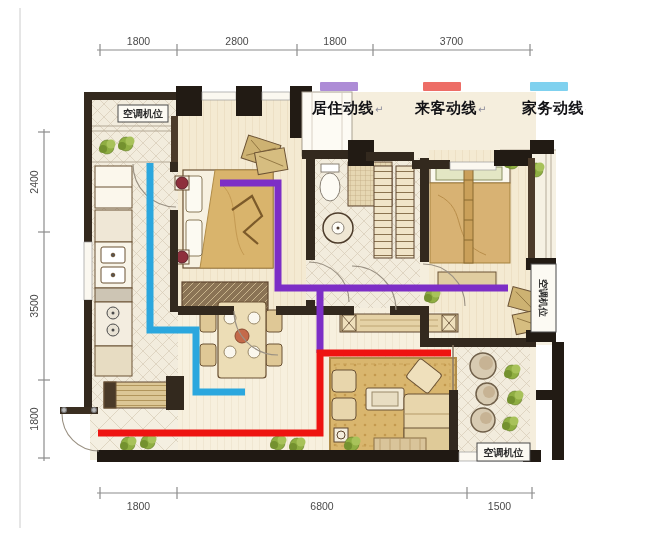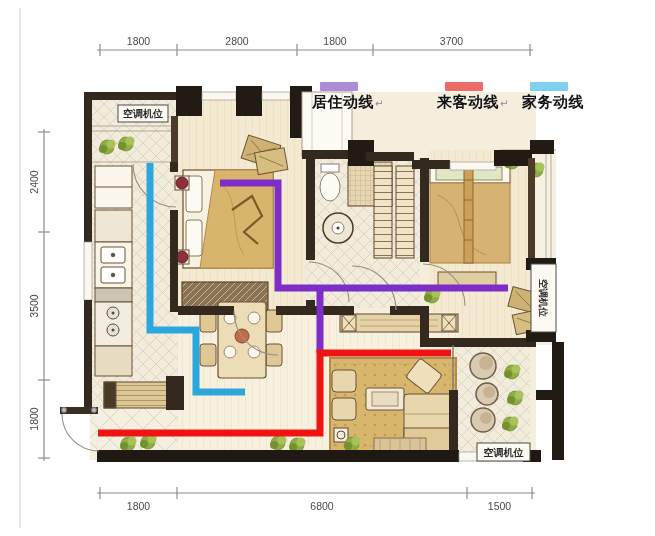--- a/index.html
+++ b/index.html
@@ -1,21 +1,21 @@
 <!DOCTYPE html>
 <html><head>
 <meta charset="utf-8">
 <style>
   html,body{margin:0;padding:0;background:#ffffff;}
   #stage{position:relative;width:586px;height:536px;background:#ffffff;overflow:hidden;
          font-family:"Liberation Sans","DejaVu Sans",sans-serif;}
   svg{position:absolute;left:0;top:0;}
   .legend-item{position:absolute;top:82px;width:95px;}
   .swatch{width:38px;height:9px;margin-left:8px;border-radius:1px;}
-  .lg-label{margin-top:2px;font-size:15px;font-weight:bold;color:#121216;letter-spacing:0.5px;white-space:nowrap;}
+  .lg-label{margin-top:8px;font-size:15px;font-weight:bold;color:#121216;letter-spacing:0.5px;white-space:nowrap;}
   .ret{font-size:10px;color:#8a8a9a;font-weight:normal;margin-left:1px;}
   text{font-family:"Liberation Sans","DejaVu Sans",sans-serif;}
 </style>
 </head>
 <body>
 
 <div id="stage">
 
 <svg id="plan" width="655" height="536" viewBox="0 0 655 536">
   <defs>
@@ -341,21 +341,21 @@
           <rect x="477" y="443" width="53" height="18" fill="#fcfaf3" stroke="#4a4a4a" stroke-width="1"></rect>
           <text x="503.5" y="455.5" text-anchor="middle" font-size="10" font-weight="bold" fill="#2a2a2a">空调机位</text>
         </g>
       </g>
 </svg>
 
 <div class="legend-item" style="left:312px">
   <div class="swatch" style="background: rgb(173, 140, 214);"></div>
   <div class="lg-label"><span>居住动线</span><span class="ret">↵</span></div>
 </div>
-<div class="legend-item" style="left:437px">
+<div class="legend-item" style="left:415px">
   <div class="swatch" style="background: rgb(237, 109, 102);"></div>
   <div class="lg-label"><span>来客动线</span><span class="ret">↵</span></div>
 </div>
 <div class="legend-item" style="left:522px">
   <div class="swatch" style="background: rgb(127, 209, 239);"></div>
   <div class="lg-label"><span>家务动线</span><span class="ret">↵</span></div>
 </div>
 
 </div>
 

